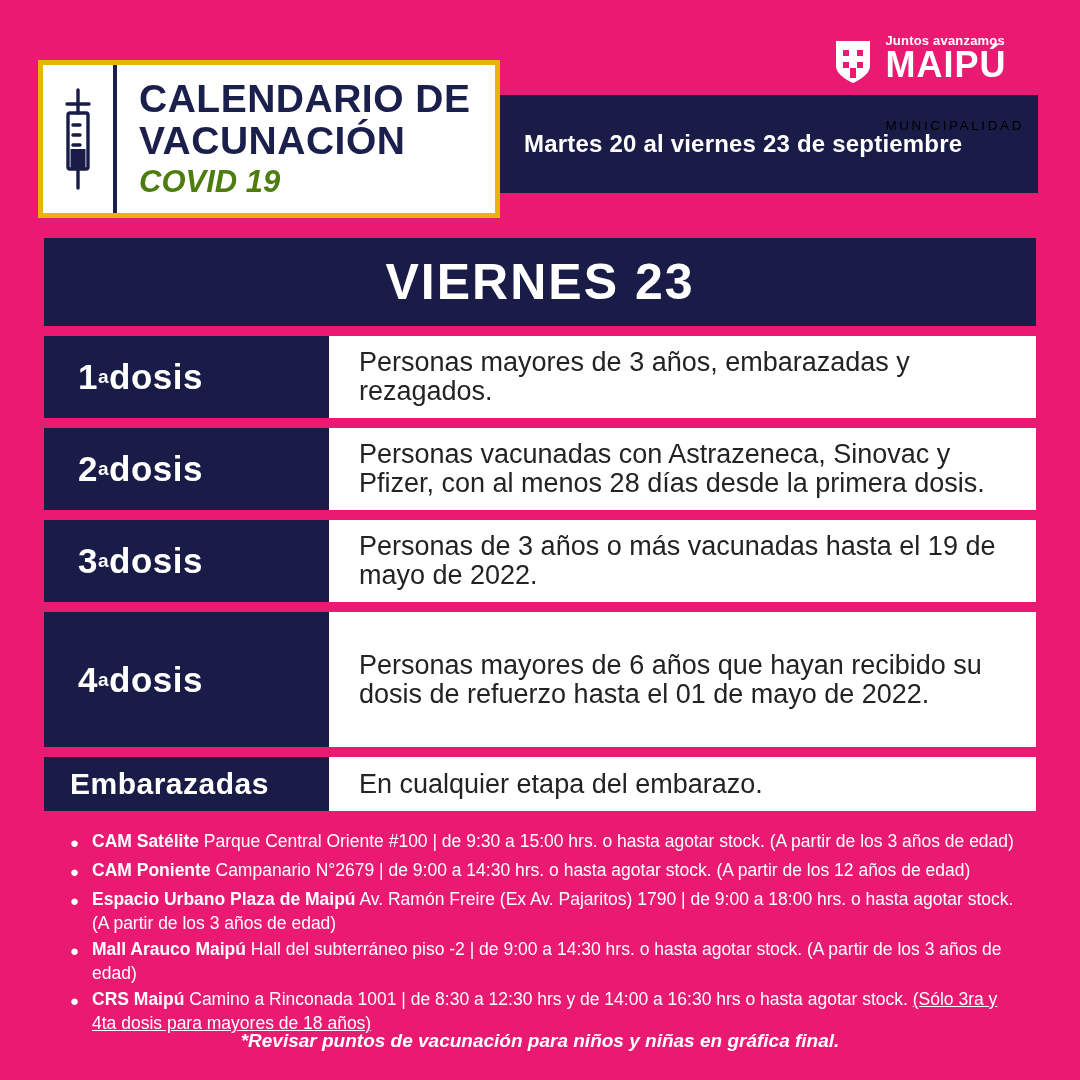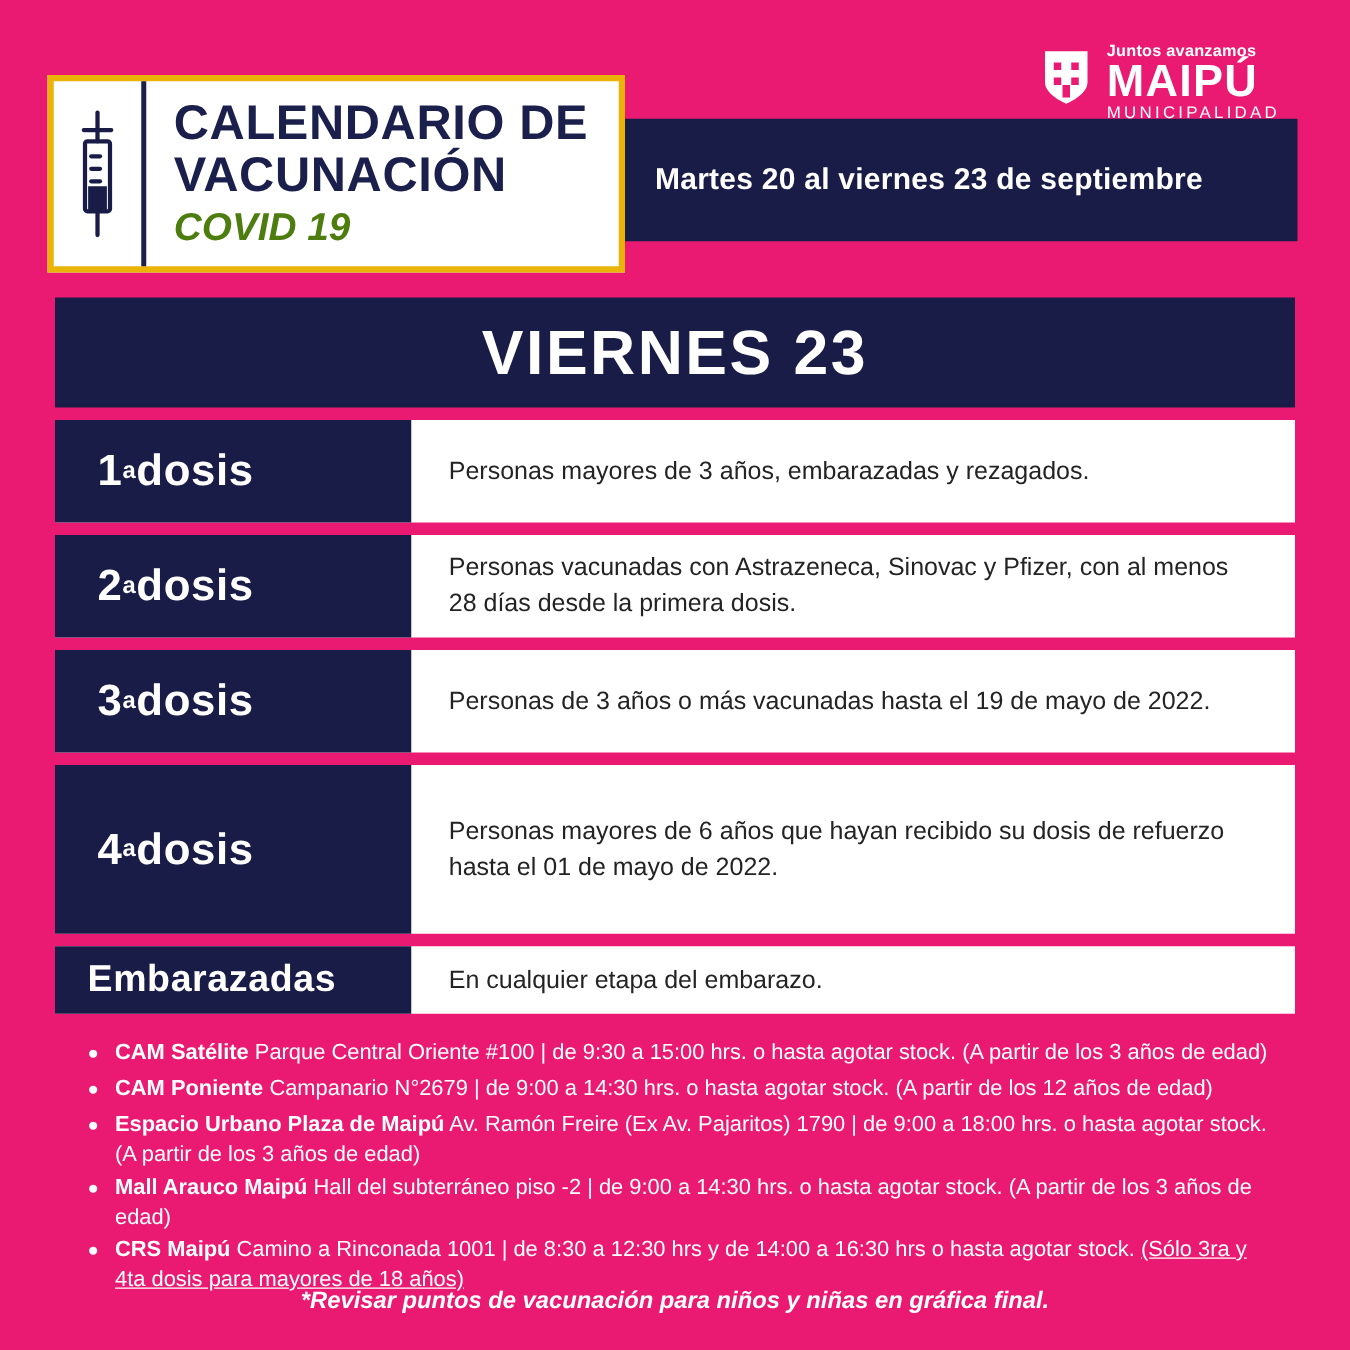--- a/index.html
+++ b/index.html
@@ -61,21 +61,21 @@
 
   .brand {
     position: absolute; right: 56px; top: 34px;
     display: flex; align-items: flex-start; gap: 12px;
     z-index: 4;
   }
   .brand-shield { margin-top: 4px; }
   .brand-text { text-align: left; line-height: 1; }
   .brand-tag { color: #ffffff; font-size: 13px; font-weight: bold; letter-spacing: .2px; }
   .brand-name { color: #ffffff; font-size: 36px; font-weight: bold; letter-spacing: 1px; line-height: 36px; }
-  .brand-sub { color: #ffffff; font-size: 13.5px; letter-spacing: 2.6px; }
+  .brand-sub { color: #000000; font-size: 13.5px; letter-spacing: 2.6px; margin-top: 36px; }
 
   
   .day-banner {
     margin: 8px 44px 0 44px;
     height: 88px;
     background: #181c46;
     display: flex; align-items: center; justify-content: center;
   }
   .day-banner span {
     color: #ffffff; font-size: 50px; font-weight: bold; letter-spacing: 2px;
@@ -97,21 +97,21 @@
     font-size: 35px; font-weight: bold;
     letter-spacing: .5px;
   }
   .row-label sup { font-size: 19px; vertical-align: super; }
   .row-label.small { font-size: 30px; padding-left: 26px; }
   .row-desc {
     flex: 1;
     display: flex; align-items: center;
     padding: 14px 26px 14px 30px;
     color: #232323;
-    font-size: 20px;
+    font-size: 27px;
     line-height: 29px;
   }
   .row.h1 { height: 82px; }
   .row.h2 { height: 82px; }
   .row.h3 { height: 82px; }
   .row.h4 { height: 135px; }
   .row.h5 { height: 54px; }
 
   
   .places {

